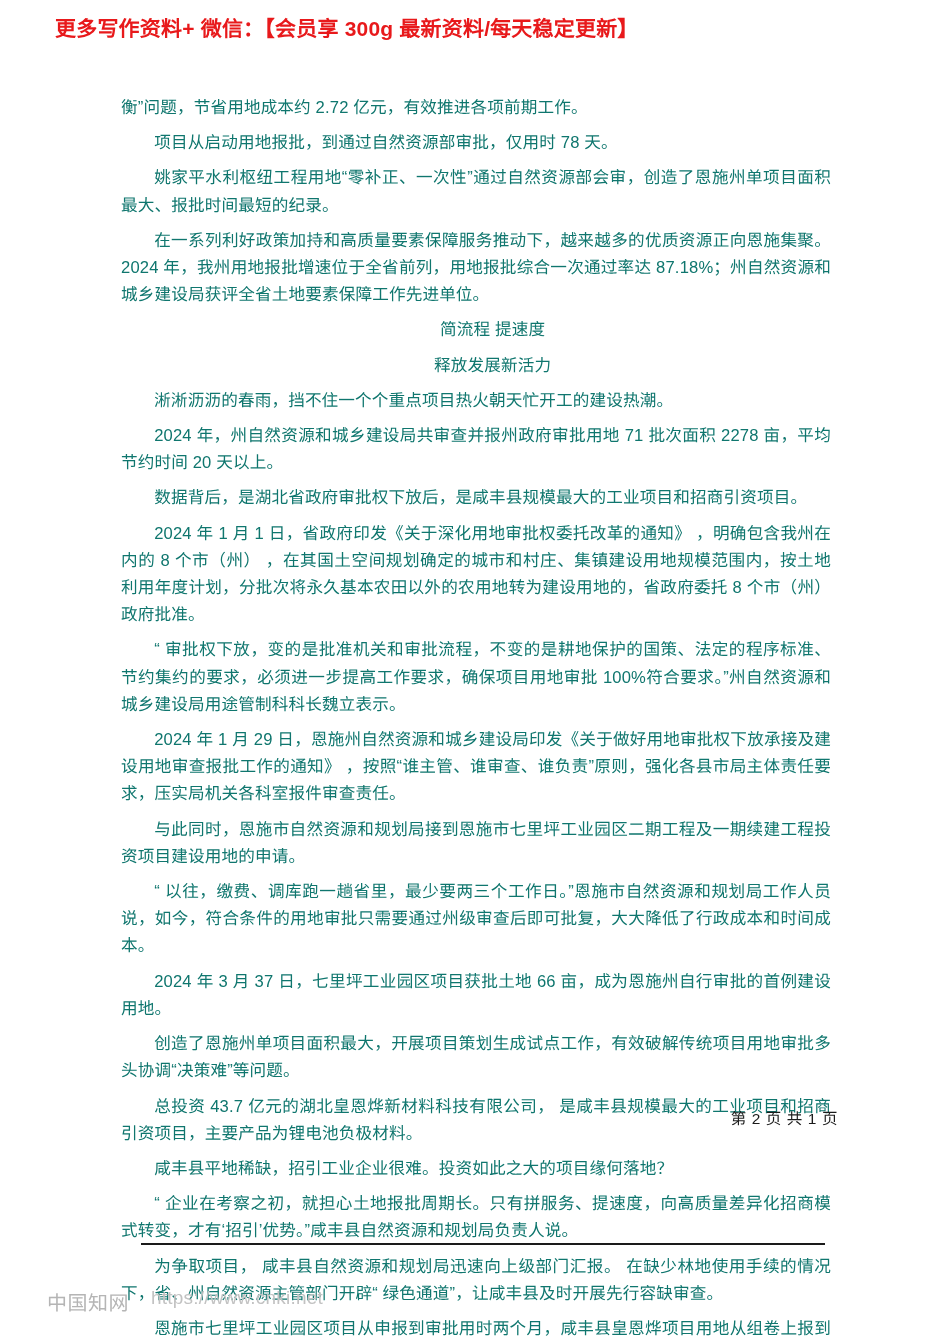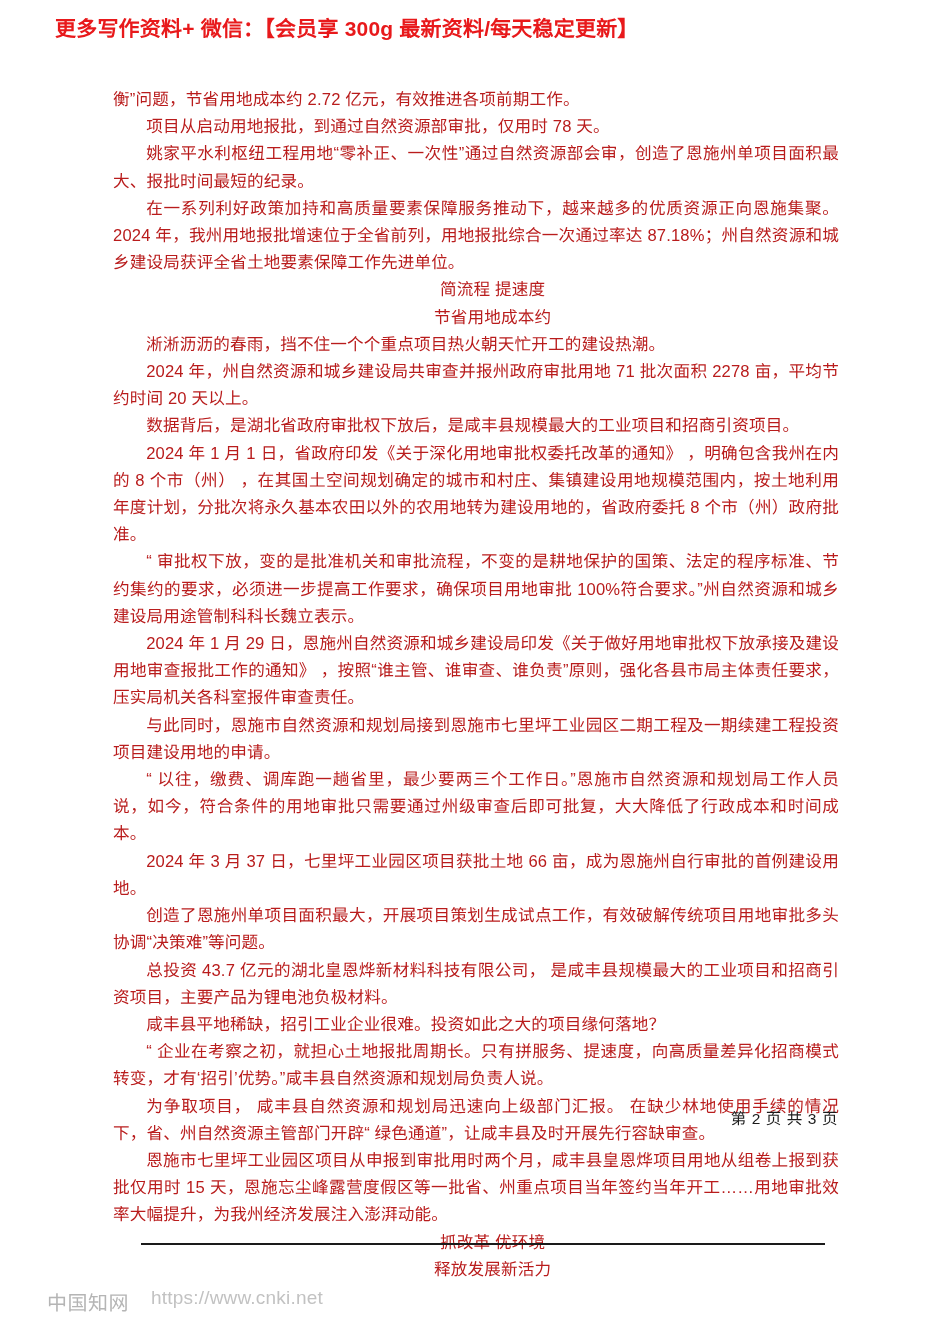--- a/index.html
+++ b/index.html
@@ -41,27 +41,27 @@
 
   
   .body-block {
     position: absolute;
     left: 113px;
     top: 86px;
     width: 726px;
   }
 
   .para {
-    margin: 0;
+    margin: 8px;
     font-size: 16.6px;
     line-height: 27.2px;
     text-align: justify;
     text-justify: inter-ideograph;
     letter-spacing: 0.15px;
-    color: #b91c1c;
+    color: #0f766e;
   }
   .para.indent {
     text-indent: 2em;
   }
   .para.noindent {
     text-indent: 0;
   }
   
   .para.subhead {
     text-indent: 2em;
@@ -119,41 +119,41 @@
 <div class="page">
 
   <div class="promo-header" style="color: rgb(232, 25, 27);">更多写作资料+ 微信：【会员享 300g 最新资料/每天稳定更新】</div>
 
   <div class="body-block" id="body-block">
       <p class="para noindent">衡”问题，节省用地成本约 2.72 亿元，有效推进各项前期工作。</p>
       <p class="para indent">项目从启动用地报批，到通过自然资源部审批，仅用时 78 天。</p>
       <p class="para indent">姚家平水利枢纽工程用地“零补正、一次性”通过自然资源部会审，创造了恩施州单项目面积最大、报批时间最短的纪录。</p>
       <p class="para indent">在一系列利好政策加持和高质量要素保障服务推动下，越来越多的优质资源正向恩施集聚。2024 年，我州用地报批增速位于全省前列，用地报批综合一次通过率达 87.18%；州自然资源和城乡建设局获评全省土地要素保障工作先进单位。</p>
       <p class="para indent subhead">简流程 提速度</p>
-      <p class="para indent subhead">节省用地成本约</p>
+      <p class="para indent subhead">释放发展新活力</p>
       <p class="para indent">淅淅沥沥的春雨，挡不住一个个重点项目热火朝天忙开工的建设热潮。</p>
       <p class="para indent">2024 年，州自然资源和城乡建设局共审查并报州政府审批用地 71 批次面积 2278 亩，平均节约时间 20 天以上。</p>
       <p class="para indent">数据背后，是湖北省政府审批权下放后，是咸丰县规模最大的工业项目和招商引资项目。</p>
       <p class="para indent">2024 年 1 月 1 日，省政府印发《关于深化用地审批权委托改革的通知》 ，明确包含我州在内的 8 个市（州） ，在其国土空间规划确定的城市和村庄、集镇建设用地规模范围内，按土地利用年度计划，分批次将永久基本农田以外的农用地转为建设用地的，省政府委托 8 个市（州）政府批准。</p>
       <p class="para indent">“ 审批权下放，变的是批准机关和审批流程，不变的是耕地保护的国策、法定的程序标准、节约集约的要求，必须进一步提高工作要求，确保项目用地审批 100%符合要求。”州自然资源和城乡建设局用途管制科科长魏立表示。</p>
       <p class="para indent">2024 年 1 月 29 日，恩施州自然资源和城乡建设局印发《关于做好用地审批权下放承接及建设用地审查报批工作的通知》 ，按照“谁主管、谁审查、谁负责”原则，强化各县市局主体责任要求，压实局机关各科室报件审查责任。</p>
       <p class="para indent">与此同时，恩施市自然资源和规划局接到恩施市七里坪工业园区二期工程及一期续建工程投资项目建设用地的申请。</p>
       <p class="para indent">“ 以往，缴费、调库跑一趟省里，最少要两三个工作日。”恩施市自然资源和规划局工作人员说，如今，符合条件的用地审批只需要通过州级审查后即可批复，大大降低了行政成本和时间成本。</p>
       <p class="para indent">2024 年 3 月 37 日，七里坪工业园区项目获批土地 66 亩，成为恩施州自行审批的首例建设用地。</p>
       <p class="para indent">创造了恩施州单项目面积最大，开展项目策划生成试点工作，有效破解传统项目用地审批多头协调“决策难”等问题。</p>
       <p class="para indent">总投资 43.7 亿元的湖北皇恩烨新材料科技有限公司， 是咸丰县规模最大的工业项目和招商引资项目，主要产品为锂电池负极材料。</p>
       <p class="para indent">咸丰县平地稀缺，招引工业企业很难。投资如此之大的项目缘何落地？</p>
       <p class="para indent">“ 企业在考察之初，就担心土地报批周期长。只有拼服务、提速度，向高质量差异化招商模式转变，才有‘招引’优势。”咸丰县自然资源和规划局负责人说。</p>
       <p class="para indent">为争取项目， 咸丰县自然资源和规划局迅速向上级部门汇报。 在缺少林地使用手续的情况下，省、州自然资源主管部门开辟“ 绿色通道”，让咸丰县及时开展先行容缺审查。</p>
       <p class="para indent">恩施市七里坪工业园区项目从申报到审批用时两个月，咸丰县皇恩烨项目用地从组卷上报到获批仅用时 15 天，恩施忘尘峰露营度假区等一批省、州重点项目当年签约当年开工……用地审批效率大幅提升，为我州经济发展注入澎湃动能。</p>
       <p class="para indent subhead">抓改革 优环境</p>
       <p class="para indent subhead">释放发展新活力</p>
     </div>
 
-  <div class="page-marker">第 2 页 共 3 页</div>
+  <div class="page-marker">第 2 页 共 1 页</div>
 
   <div class="bottom-rule"></div>
 
   <div class="cnki-footer">
     <span class="cnki-logo-text">中国知网</span>
     <span class="cnki-url">https://www.cnki.net</span>
   </div>
 
 </div>
 

